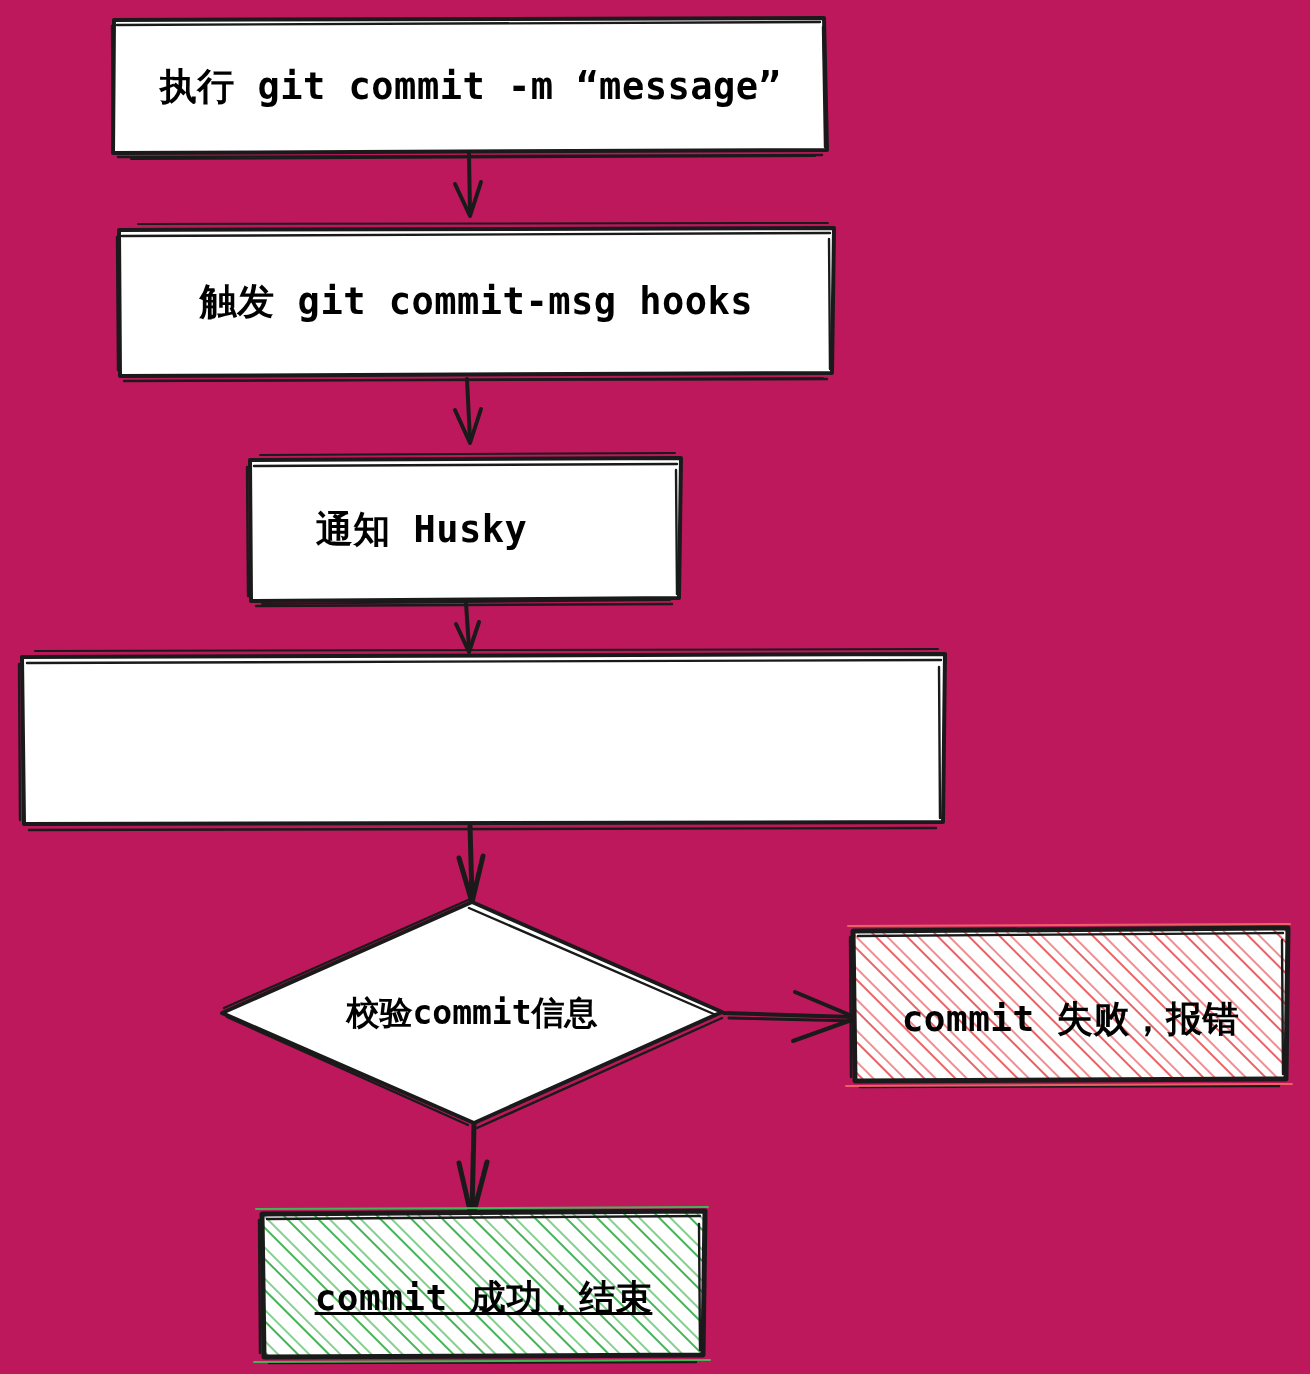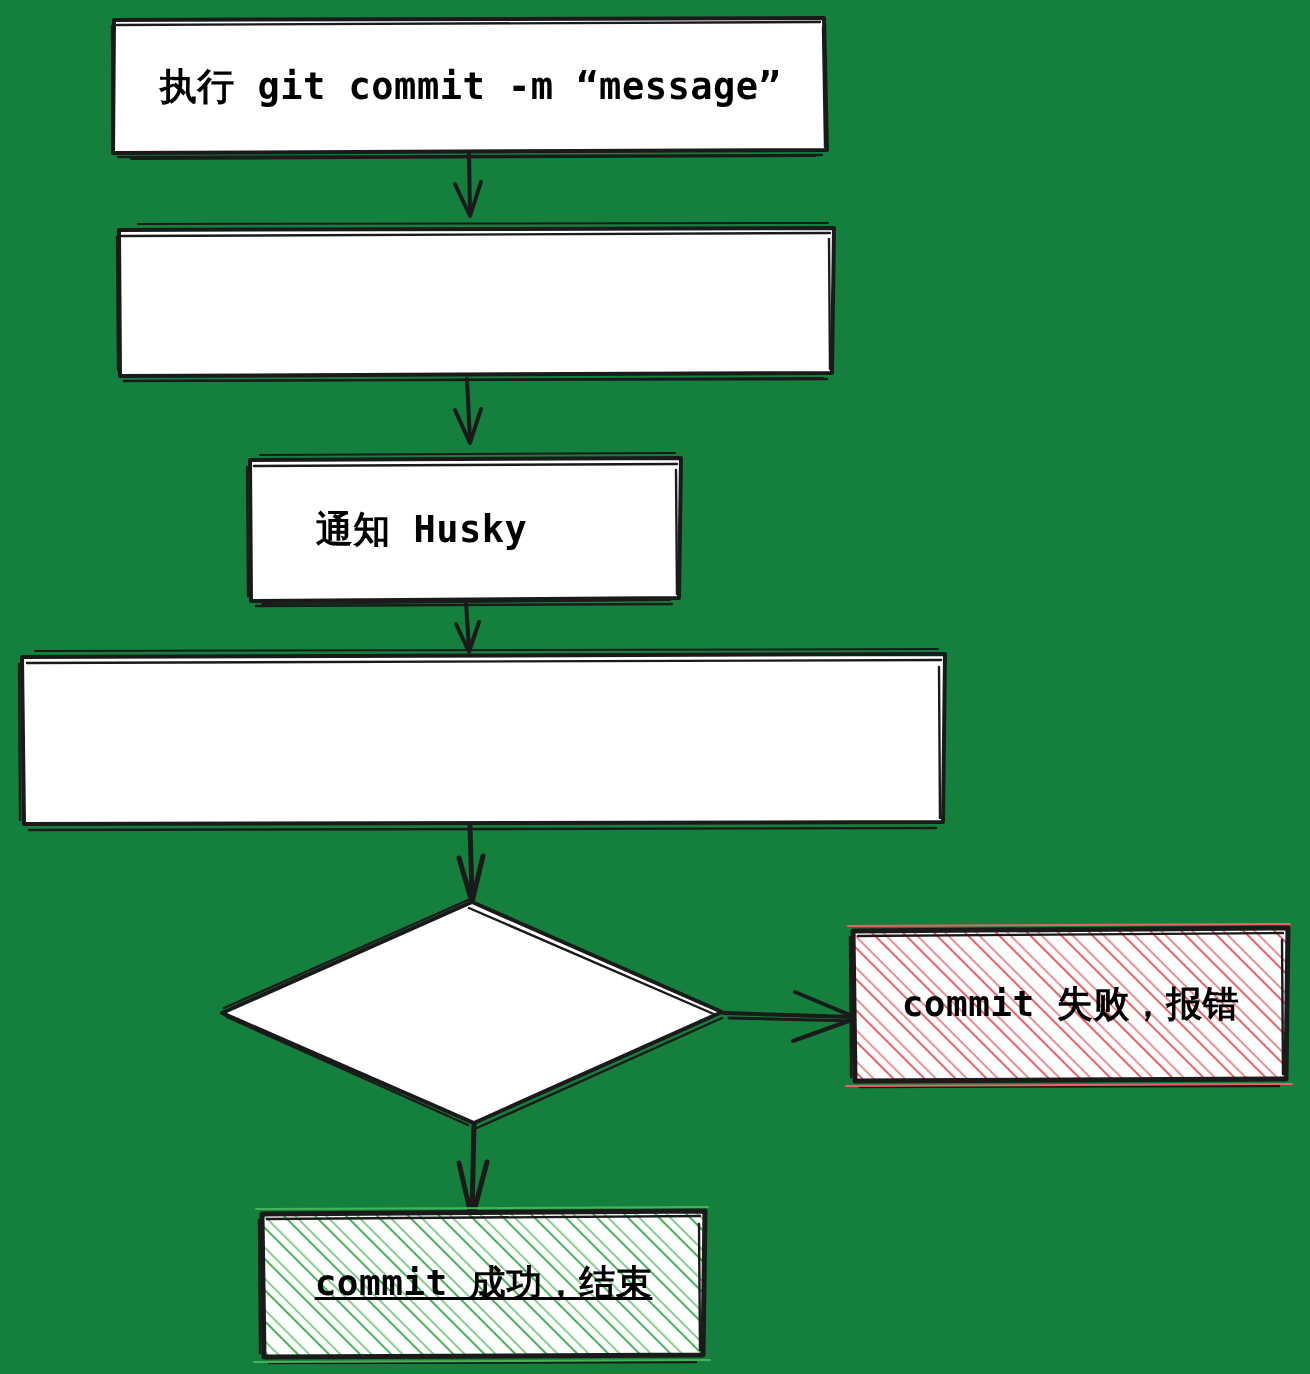--- a/index.html
+++ b/index.html
@@ -7,21 +7,21 @@
     padding: 0;
     background: #ffffff;
   }
   body {
     font-family: "DejaVu Sans Mono", "Liberation Mono", monospace;
   }
   #flow-root {
     position: relative;
     width: 1310px;
     height: 1374px;
-    background: #15803d;
+    background: #be185d;
     overflow: hidden;
   }
   #flow-svg {
     position: absolute;
     left: 0;
     top: 0;
     width: 1310px;
     height: 1374px;
   }
   .node-label {
@@ -40,20 +40,21 @@
     font-size: 37px;
   }
   .lbl-dec {
     font-family: "DejaVu Sans Mono", "Liberation Mono", monospace;
     font-size: 33px;
     letter-spacing: 0px;
   }
   .lbl-term {
     font-family: "DejaVu Sans Mono", "Liberation Mono", monospace;
     font-size: 36px;
+    margin-top: 15px;
   }
 </style>
 </head>
 <body>
 
 <div id="flow-root">
 
   <svg id="flow-svg" viewBox="0 0 1310 1374">
     <defs>
       <pattern id="hatch-red" width="22" height="22" patternTransform="rotate(-45)" patternUnits="userSpaceOnUse">
@@ -138,22 +139,24 @@
       <rect x="262" y="1213" width="443" height="143" fill="#ffffff"></rect>
       <rect x="262" y="1213" width="443" height="143" fill="url(#hatch-green)"></rect>
       <path d="M262,1214 L705,1211 L703,1355 L264,1357 Z" fill="none" stroke="#1a1a1a" stroke-width="5" stroke-linejoin="round"></path>
       <path d="M267,1219 L700,1216 M699,1224 L700,1350 M696,1362 L269,1363 M260,1353 L259,1220" fill="none" stroke="#1a1a1a" stroke-width="2.4" stroke-linecap="round"></path>
       <path d="M256,1209 L708,1207 M254,1362 L710,1360" fill="none" stroke="#45b457" stroke-width="2" stroke-linecap="round"></path>
     </g>
   </svg>
 
   <div class="node-label lbl-proc" style="left:114px; top:20px; width:713px; height:133px;">执行 git commit -m “message”</div>
 
+  <div class="node-label lbl-proc" style="left:119px; top:228px; width:715px; height:148px;">触发 git commit-msg hooks</div>
 
   <div class="node-label lbl-proc" style="left:250px; top:458px; width:343px; height:143px;">通知 Husky</div>
 
 
+  <div class="node-label lbl-dec" style="left:262px; top:952px; width:420px; height:122px;">校验commit信息</div>
 
   <div class="node-label lbl-term" style="left:853px; top:928px; width:435px; height:152px;">commit 失败，报错</div>
 
   <div class="node-label lbl-term" style="left:262px; top:1211px; width:443px; height:145px;text-decoration:underline;">commit 成功，结束</div>
 
 </div>
 
 </body></html>

